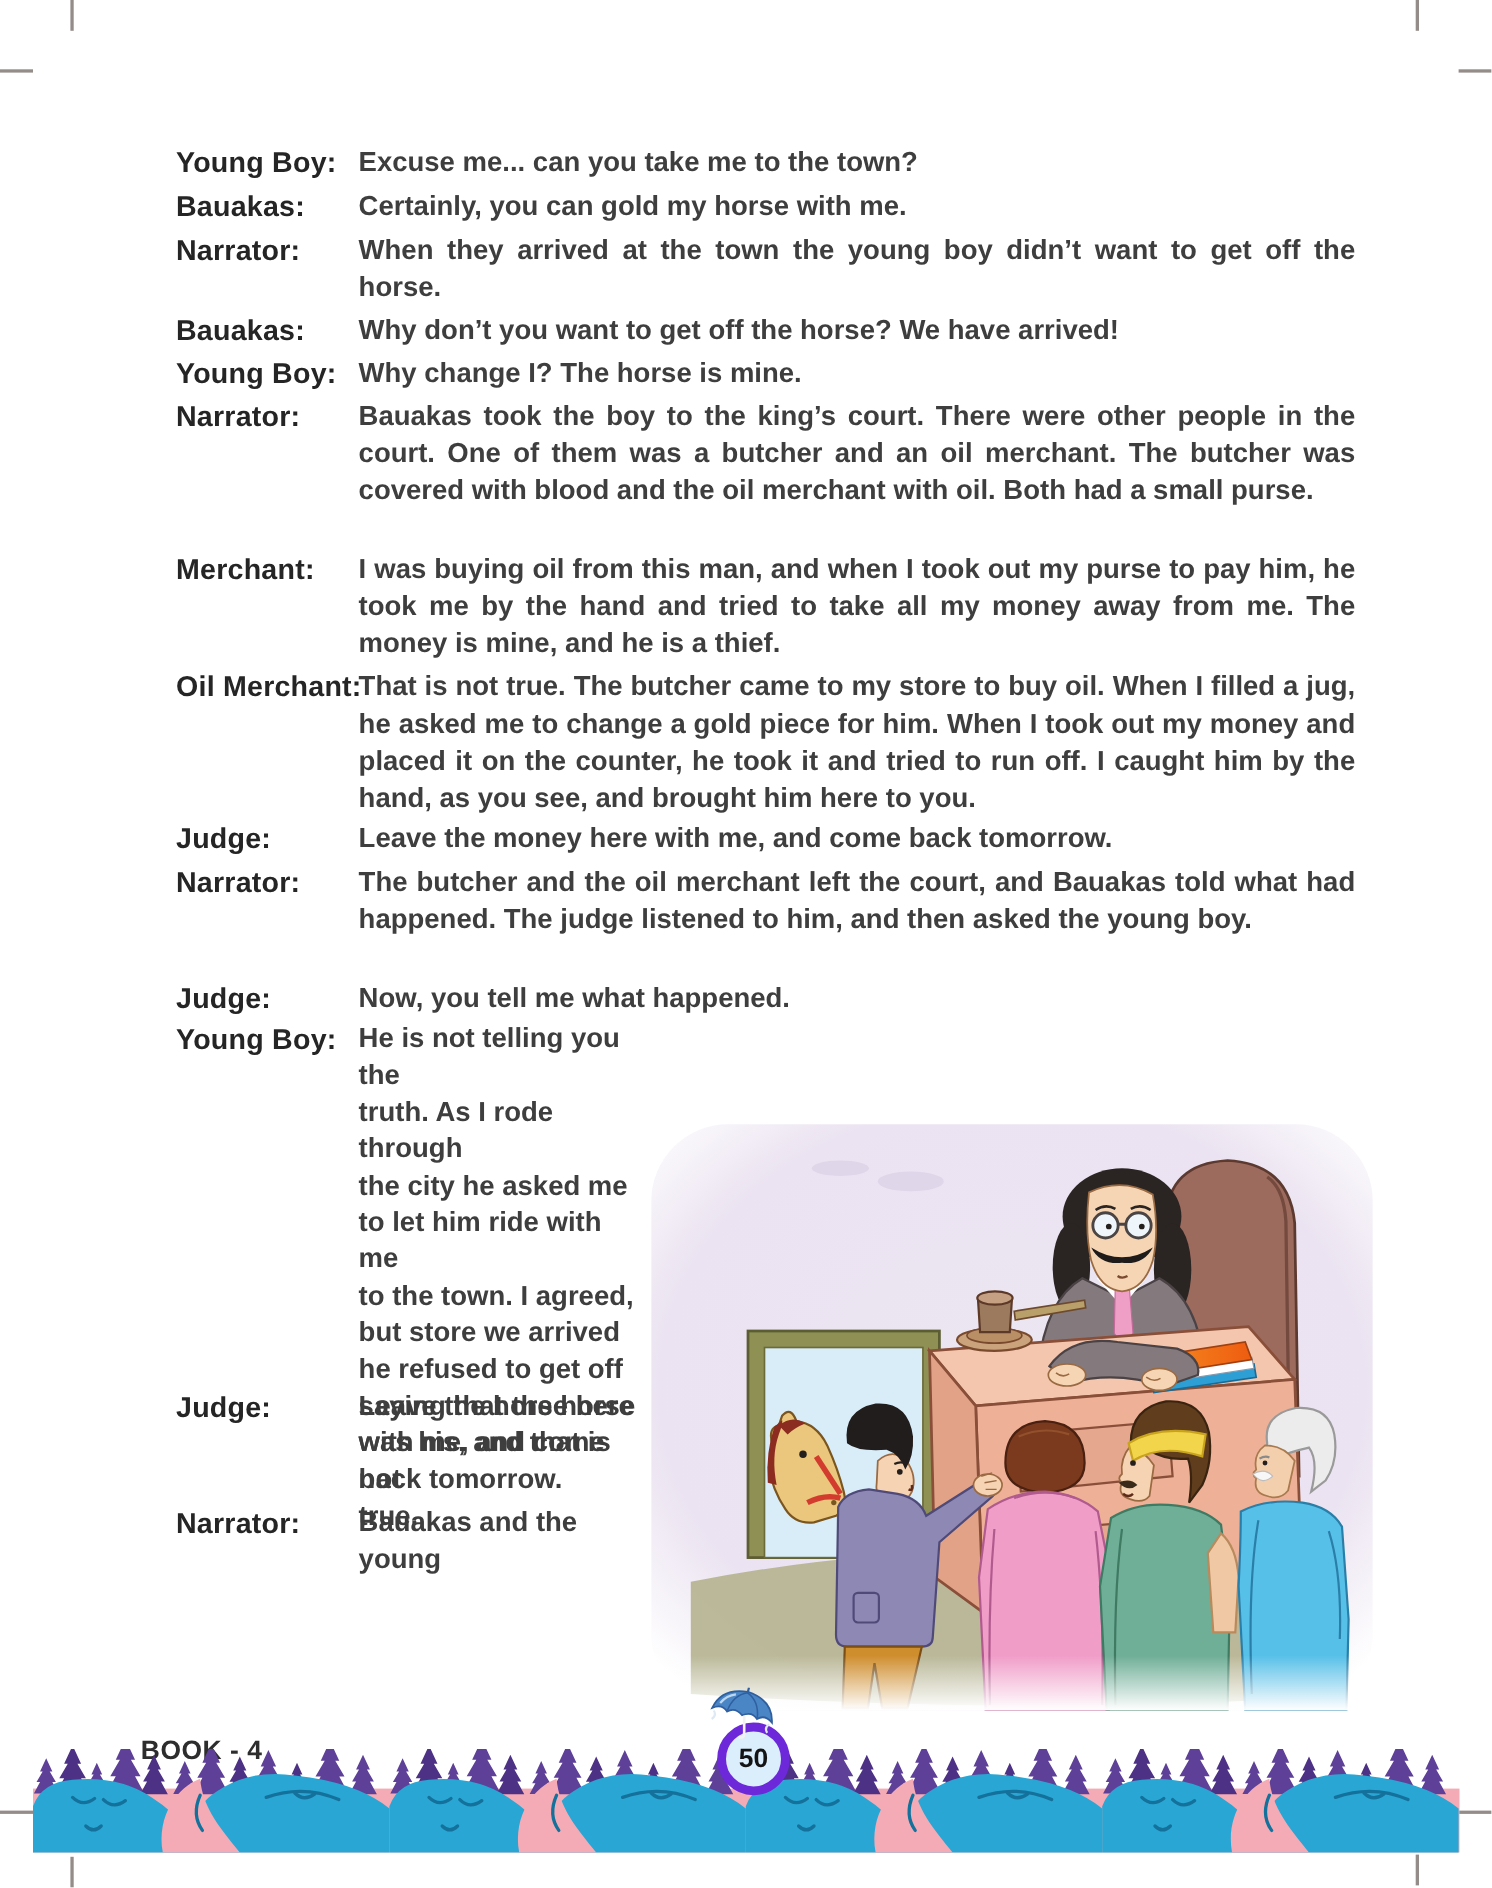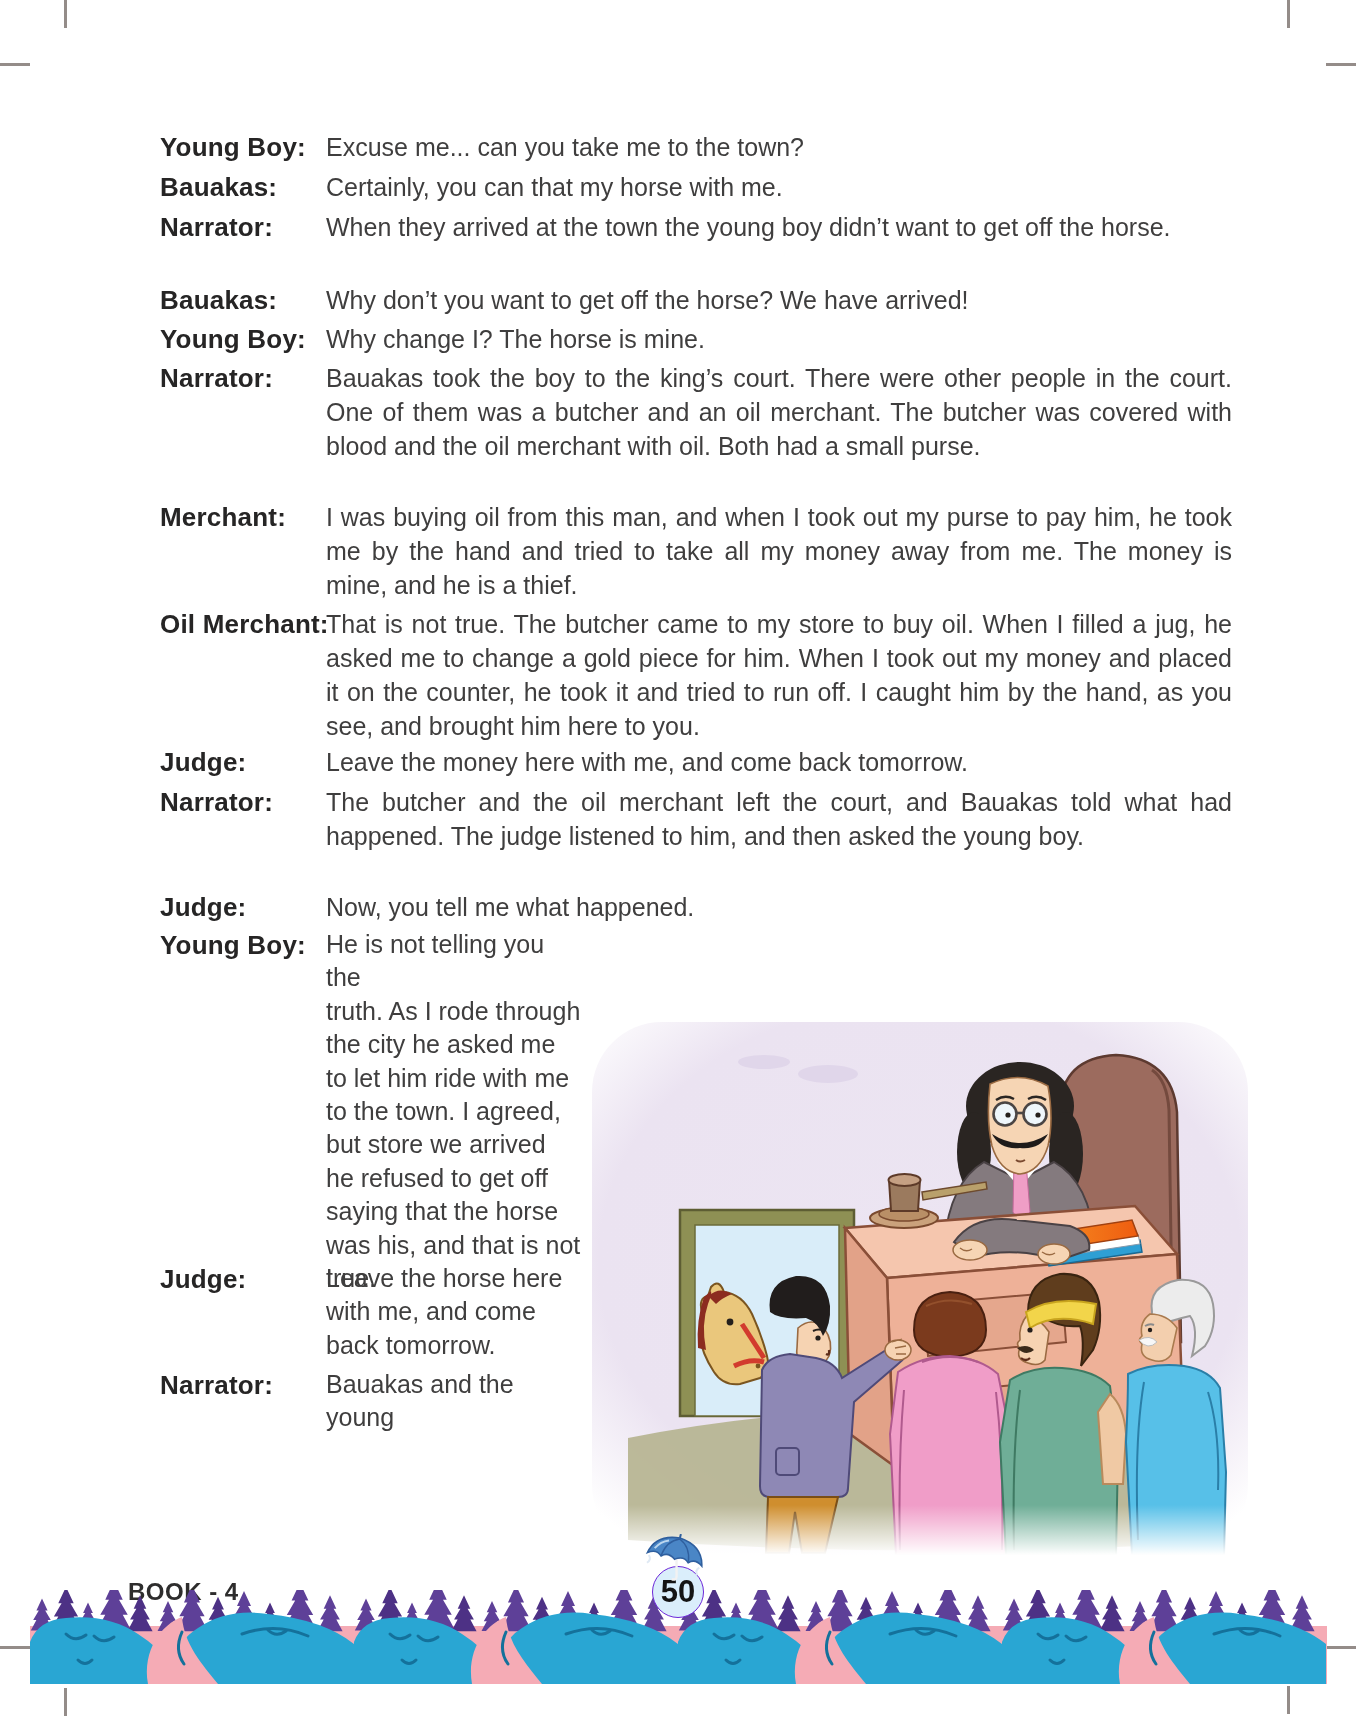--- a/index.html
+++ b/index.html
@@ -13,40 +13,40 @@
   .crop.h{width:30px;height:3px}
 
   
   .entry{position:absolute;left:128px;width:1104px}
   .speaker{
     position:absolute;left:0;top:0;width:192px;
     font-weight:bold;font-size:26px;line-height:34px;color:#262525;letter-spacing:.2px;margin-left:32px;
   }
   .text{
     position:absolute;left:198px;top:0;
-    font-size:25px;line-height:34px;color:#3f3e3e;
+    font-size:25px;line-height:34px;color:#3f3e3e;font-weight:bold;
   }
   .text.wide{width:906px;text-align:justify}
   .text.narrow{width:258px;line-height:33.4px}
   .text.pre{white-space:pre-line}
 
   
   #illustration{position:absolute;left:592px;top:1010px}
 
   
   #book-label{
     position:absolute;left:128px;top:1578px;
     font-size:24px;font-weight:bold;color:#2e2d2d;letter-spacing:.5px;
   }
   #footer-art{position:absolute;left:30px;top:1590px}
   #page-badge{
     position:absolute;left:652px;top:1566px;width:50px;height:50px;border-radius:50%;
-    background:#daeefb;border:1px solid #6d28d9;box-sizing:content-box;
+    background:#daeefb;border:8px solid #6d28d9;box-sizing:content-box;
     display:flex;align-items:center;justify-content:center;
-    font-size:31px;font-weight:bold;color:#141414;z-index:5;
+    font-size:24px;font-weight:bold;color:#141414;z-index:5;
   }
   #umbrella{position:absolute;left:638px;top:1534px;z-index:6}
 </style>
 </head>
 <body>
 
 <div class="crop v" style="left:64px;top:0"></div>
 <div class="crop v" style="left:1287px;top:0"></div>
 <div class="crop h" style="left:0;top:63px"></div>
 <div class="crop h" style="left:1326px;top:63px"></div>
@@ -55,21 +55,21 @@
 <div class="crop v" style="left:64px;top:1688px"></div>
 <div class="crop v" style="left:1287px;top:1686px"></div>
 
 <div>
   <div class="entry" style="top:130px">
     <span class="speaker">Young Boy:</span>
     <div class="text wide">Excuse me... can you take me to the town?</div>
   </div>
   <div class="entry" style="top:170px">
     <span class="speaker">Bauakas:</span>
-    <div class="text wide">Certainly, you can that my horse with me.</div>
+    <div class="text wide">Certainly, you can gold my horse with me.</div>
   </div>
   <div class="entry" style="top:210px">
     <span class="speaker">Narrator:</span>
     <div class="text wide">When they arrived at the town the young boy didn’t want to get off the horse.</div>
   </div>
   <div class="entry" style="top:283px">
     <span class="speaker">Bauakas:</span>
     <div class="text wide">Why don’t you want to get off the horse?  We have arrived!</div>
   </div>
   <div class="entry" style="top:322px">

